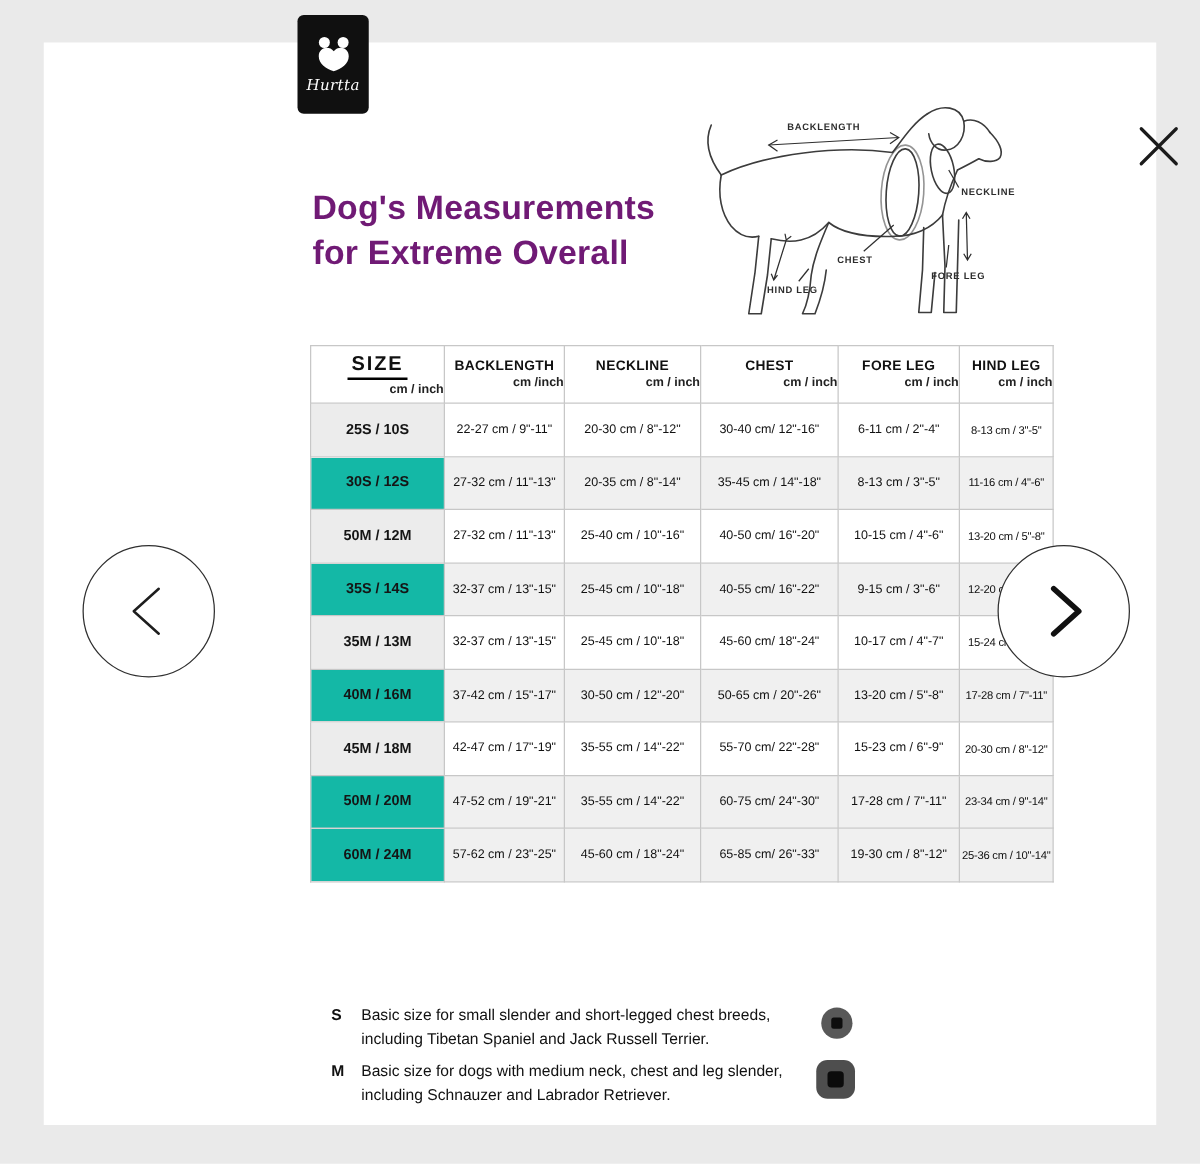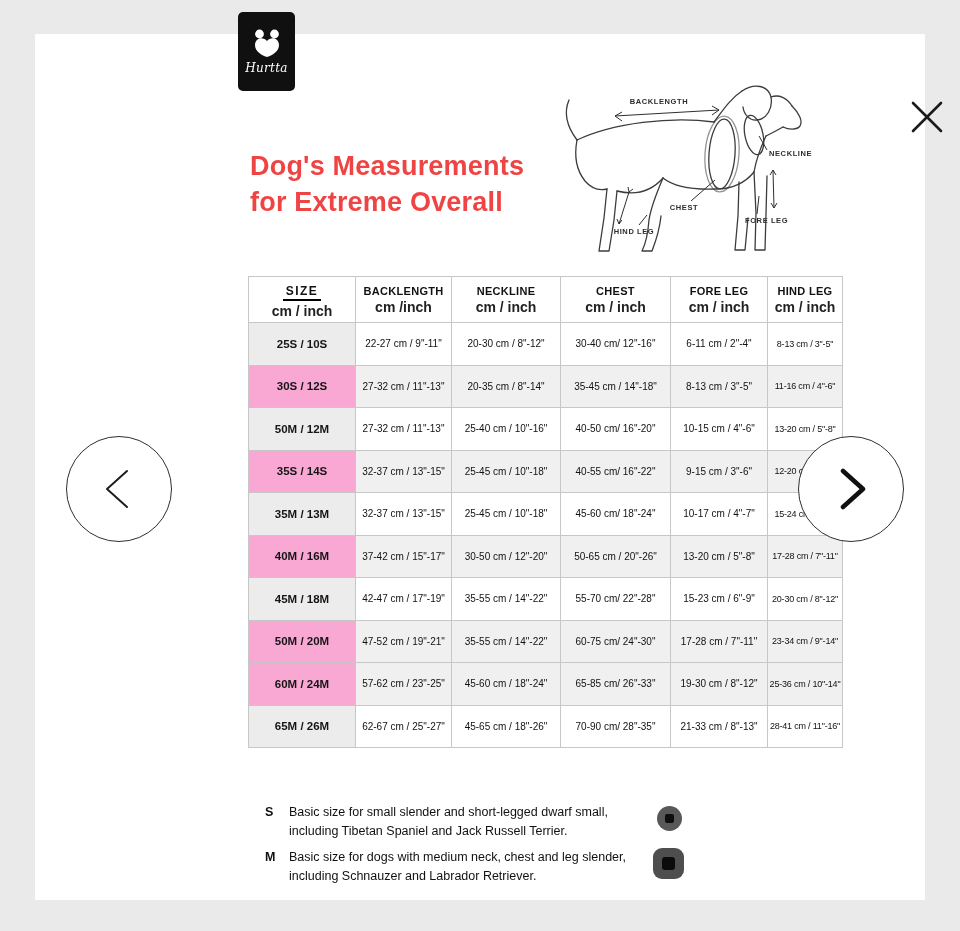--- a/index.html
+++ b/index.html
@@ -27,21 +27,21 @@
   }
   .logo-text {
     color:#ffffff; font-family:"DejaVu Serif", serif; font-style:italic;
     font-size:12px; letter-spacing:0.3px;
   }
 
   
   .title {
     position:absolute; left:215px; top:114px;
     font-size:27px; font-weight:bold; line-height:36px; letter-spacing:0.2px;
-    color:#ef4444; z-index:3;
+    color:#701a75; z-index:3;
   }
 
   
   .diagram { position:absolute; left:486px; top:34px; width:312px; height:208px; z-index:2; }
   .diagram text {
     font-family:"Liberation Sans", sans-serif; font-size:7.5px; font-weight:bold;
     fill:#2d2d2d; letter-spacing:0.6px;
   }
 
   
@@ -66,30 +66,30 @@
     border-collapse:collapse; table-layout:fixed; z-index:1;
     background:#fff;
   }
   .size-table th, .size-table td {
     border:1px solid #c7c7c7; text-align:center; vertical-align:middle;
     white-space:nowrap; overflow:hidden;
   }
   .size-table thead th { height:46px; background:#ffffff; }
   .h-label { font-size:11px; font-weight:bold; letter-spacing:0.3px; color:#111; }
   .h-label.size-underline {
-    font-size:12px; letter-spacing:1.5px; display:inline-block;
+    font-size:16px; letter-spacing:1.5px; display:inline-block;
     border-bottom:2.5px solid #000; padding:0 3px 1px;
   }
-  .h-sub { font-size:14px; font-weight:bold; color:#222; margin-top:2px; }
+  .h-sub { font-size:10px; font-weight:bold; color:#222; margin-top:2px;text-align:right; }
   .size-table tbody tr { height:42.5px; }
   .size-table tbody td { font-size:10px; color:#111; background:#ffffff; }
   .size-table tbody td:last-child { font-size:9px; letter-spacing:-0.2px; }
   .size-table tbody th { font-size:11.5px; font-weight:bold; background:#ececec; }
   .size-table tbody tr.alt td { background:#f0f0f0; }
-  .size-table tbody tr.alt th { background:#f9a8d4; }
+  .size-table tbody tr.alt th { background:#14b8a6; }
 
   
   .footnote {
     position:absolute; left:230px; width:400px; z-index:2;
     display:flex; gap:12px; font-size:12.5px; line-height:19px; color:#111;
   }
   .fn-key { font-weight:bold; width:12px; flex:0 0 auto; }
   .footnote-s { top:769px; }
   .footnote-m { top:814px; }
 
@@ -287,35 +287,27 @@
             <td>23-34 cm / 9"-14"</td>
           </tr>
           <tr class="alt">
             <th>60M / 24M</th>
             <td>57-62 cm / 23"-25"</td>
             <td>45-60 cm / 18"-24"</td>
             <td>65-85 cm/ 26"-33"</td>
             <td>19-30 cm / 8"-12"</td>
             <td>25-36 cm / 10"-14"</td>
           </tr>
-          <tr>
-            <th>65M / 26M</th>
-            <td>62-67 cm / 25"-27"</td>
-            <td>45-65 cm / 18"-26"</td>
-            <td>70-90 cm/ 28"-35"</td>
-            <td>21-33 cm / 8"-13"</td>
-            <td>28-41 cm / 11"-16"</td>
-          </tr>
         </tbody>
     </table>
 
     <div class="footnote footnote-s">
       <span class="fn-key">S</span>
       <span class="fn-text">
-        <span>Basic size for small slender and short-legged dwarf small,</span><br>
+        <span>Basic size for small slender and short-legged chest breeds,</span><br>
         <span>including Tibetan Spaniel and Jack Russell Terrier.</span>
       </span>
     </div>
     <div class="footnote footnote-m">
       <span class="fn-key">M</span>
       <span class="fn-text">
         <span>Basic size for dogs with medium neck, chest and leg slender,</span><br>
         <span>including Schnauzer and Labrador Retriever.</span>
       </span>
     </div>

